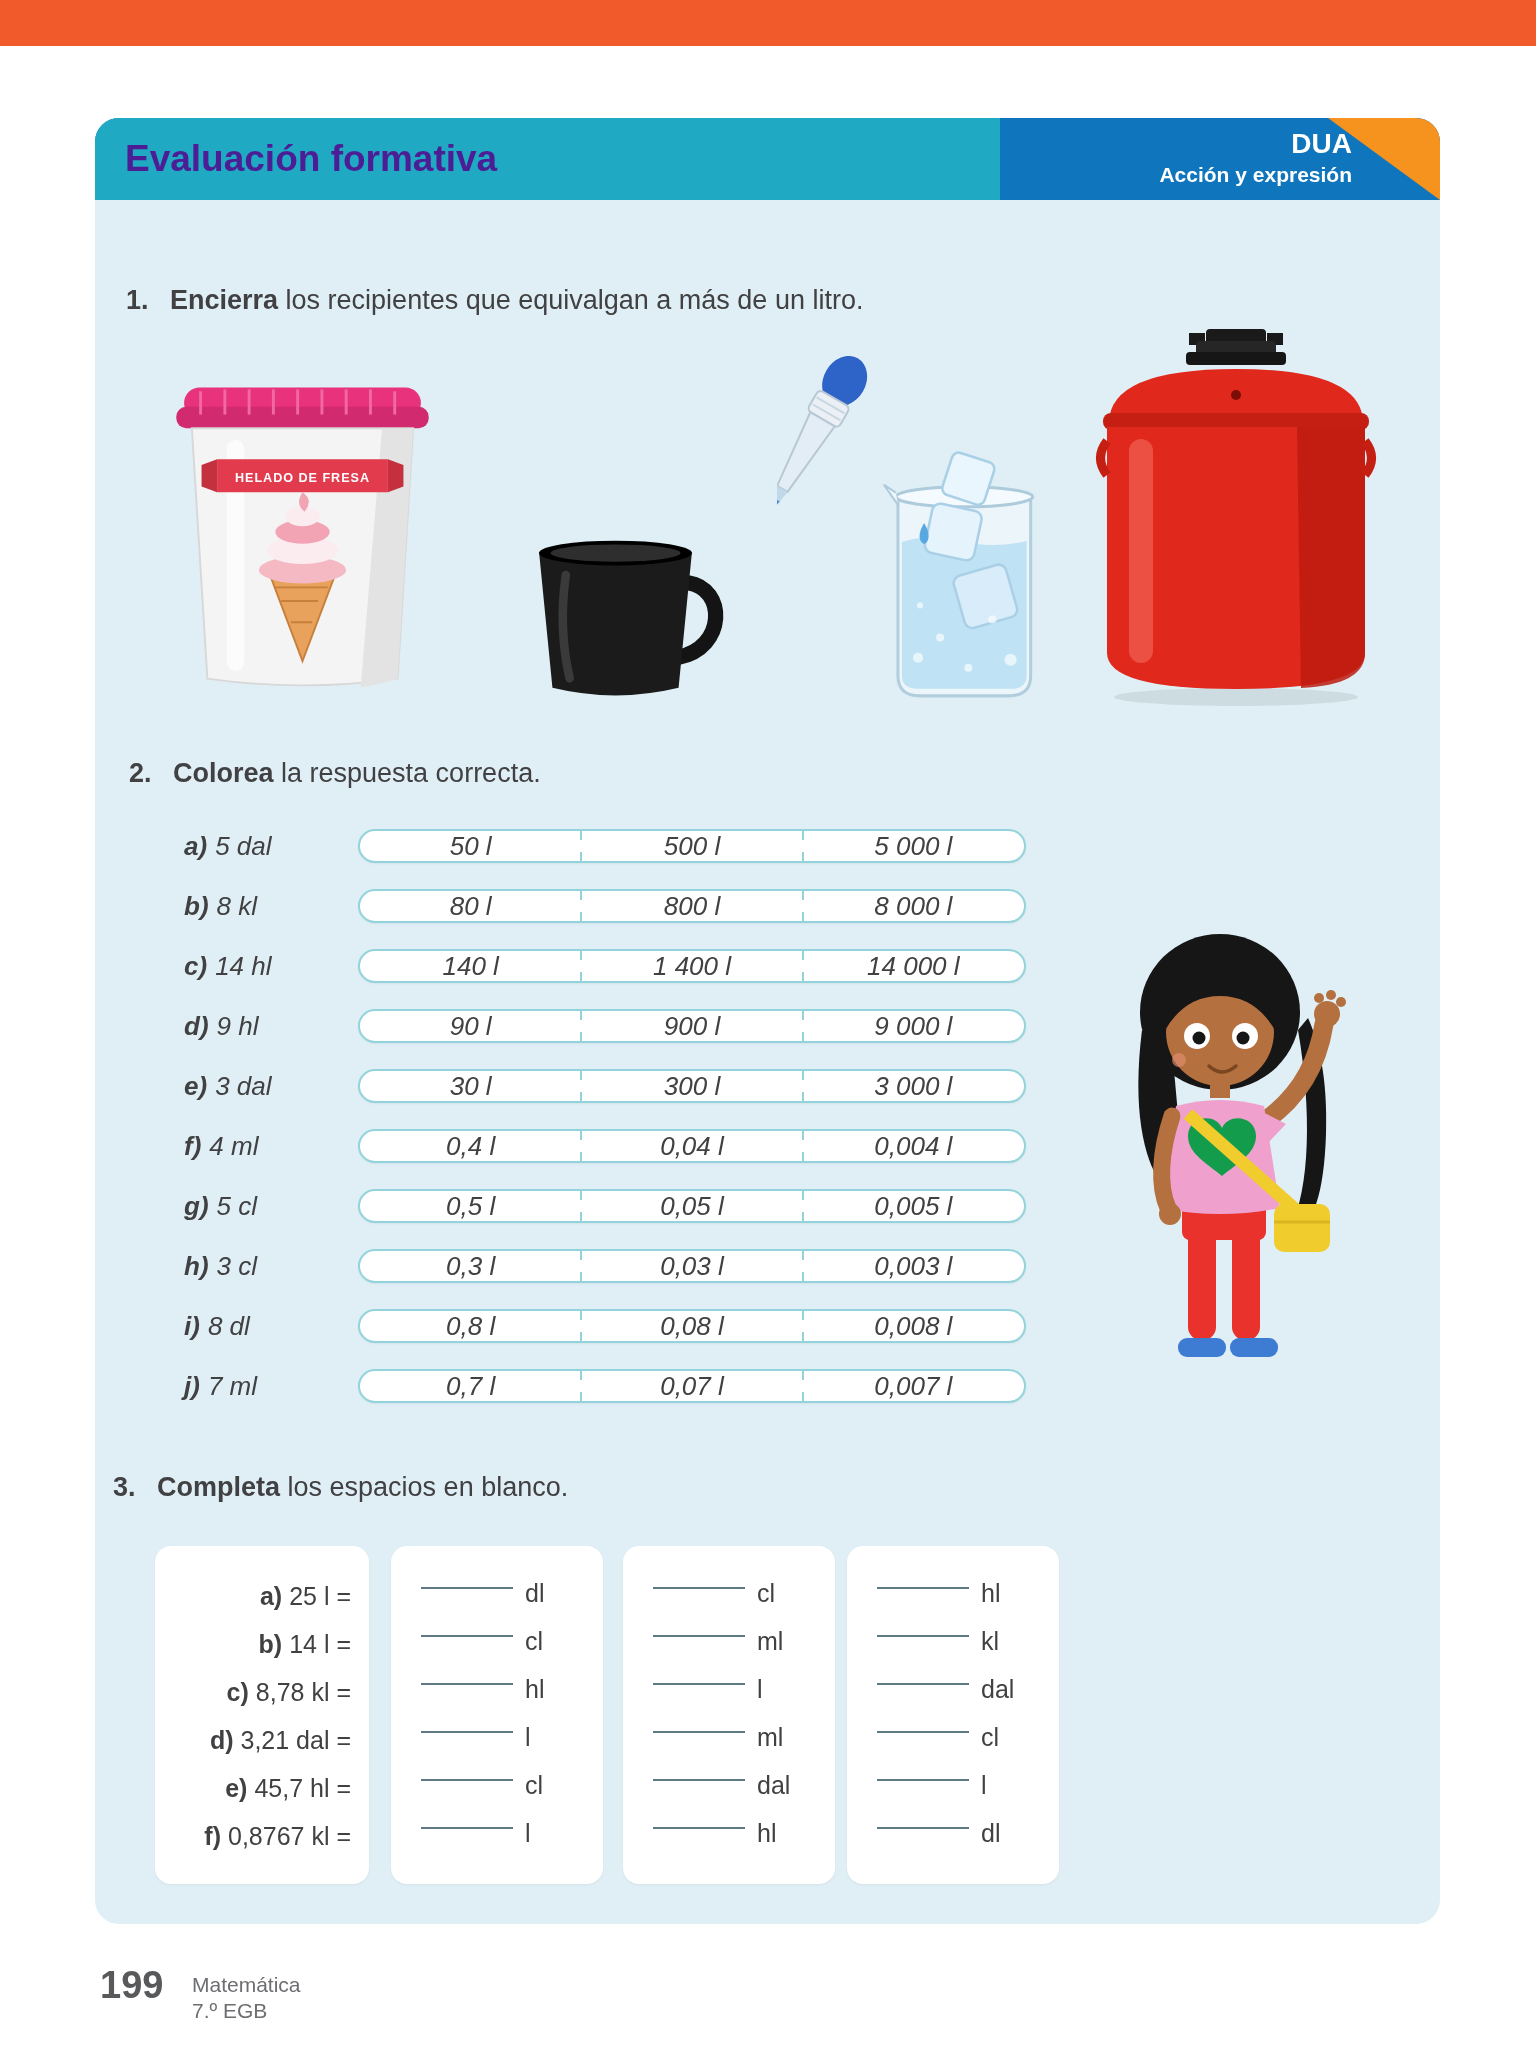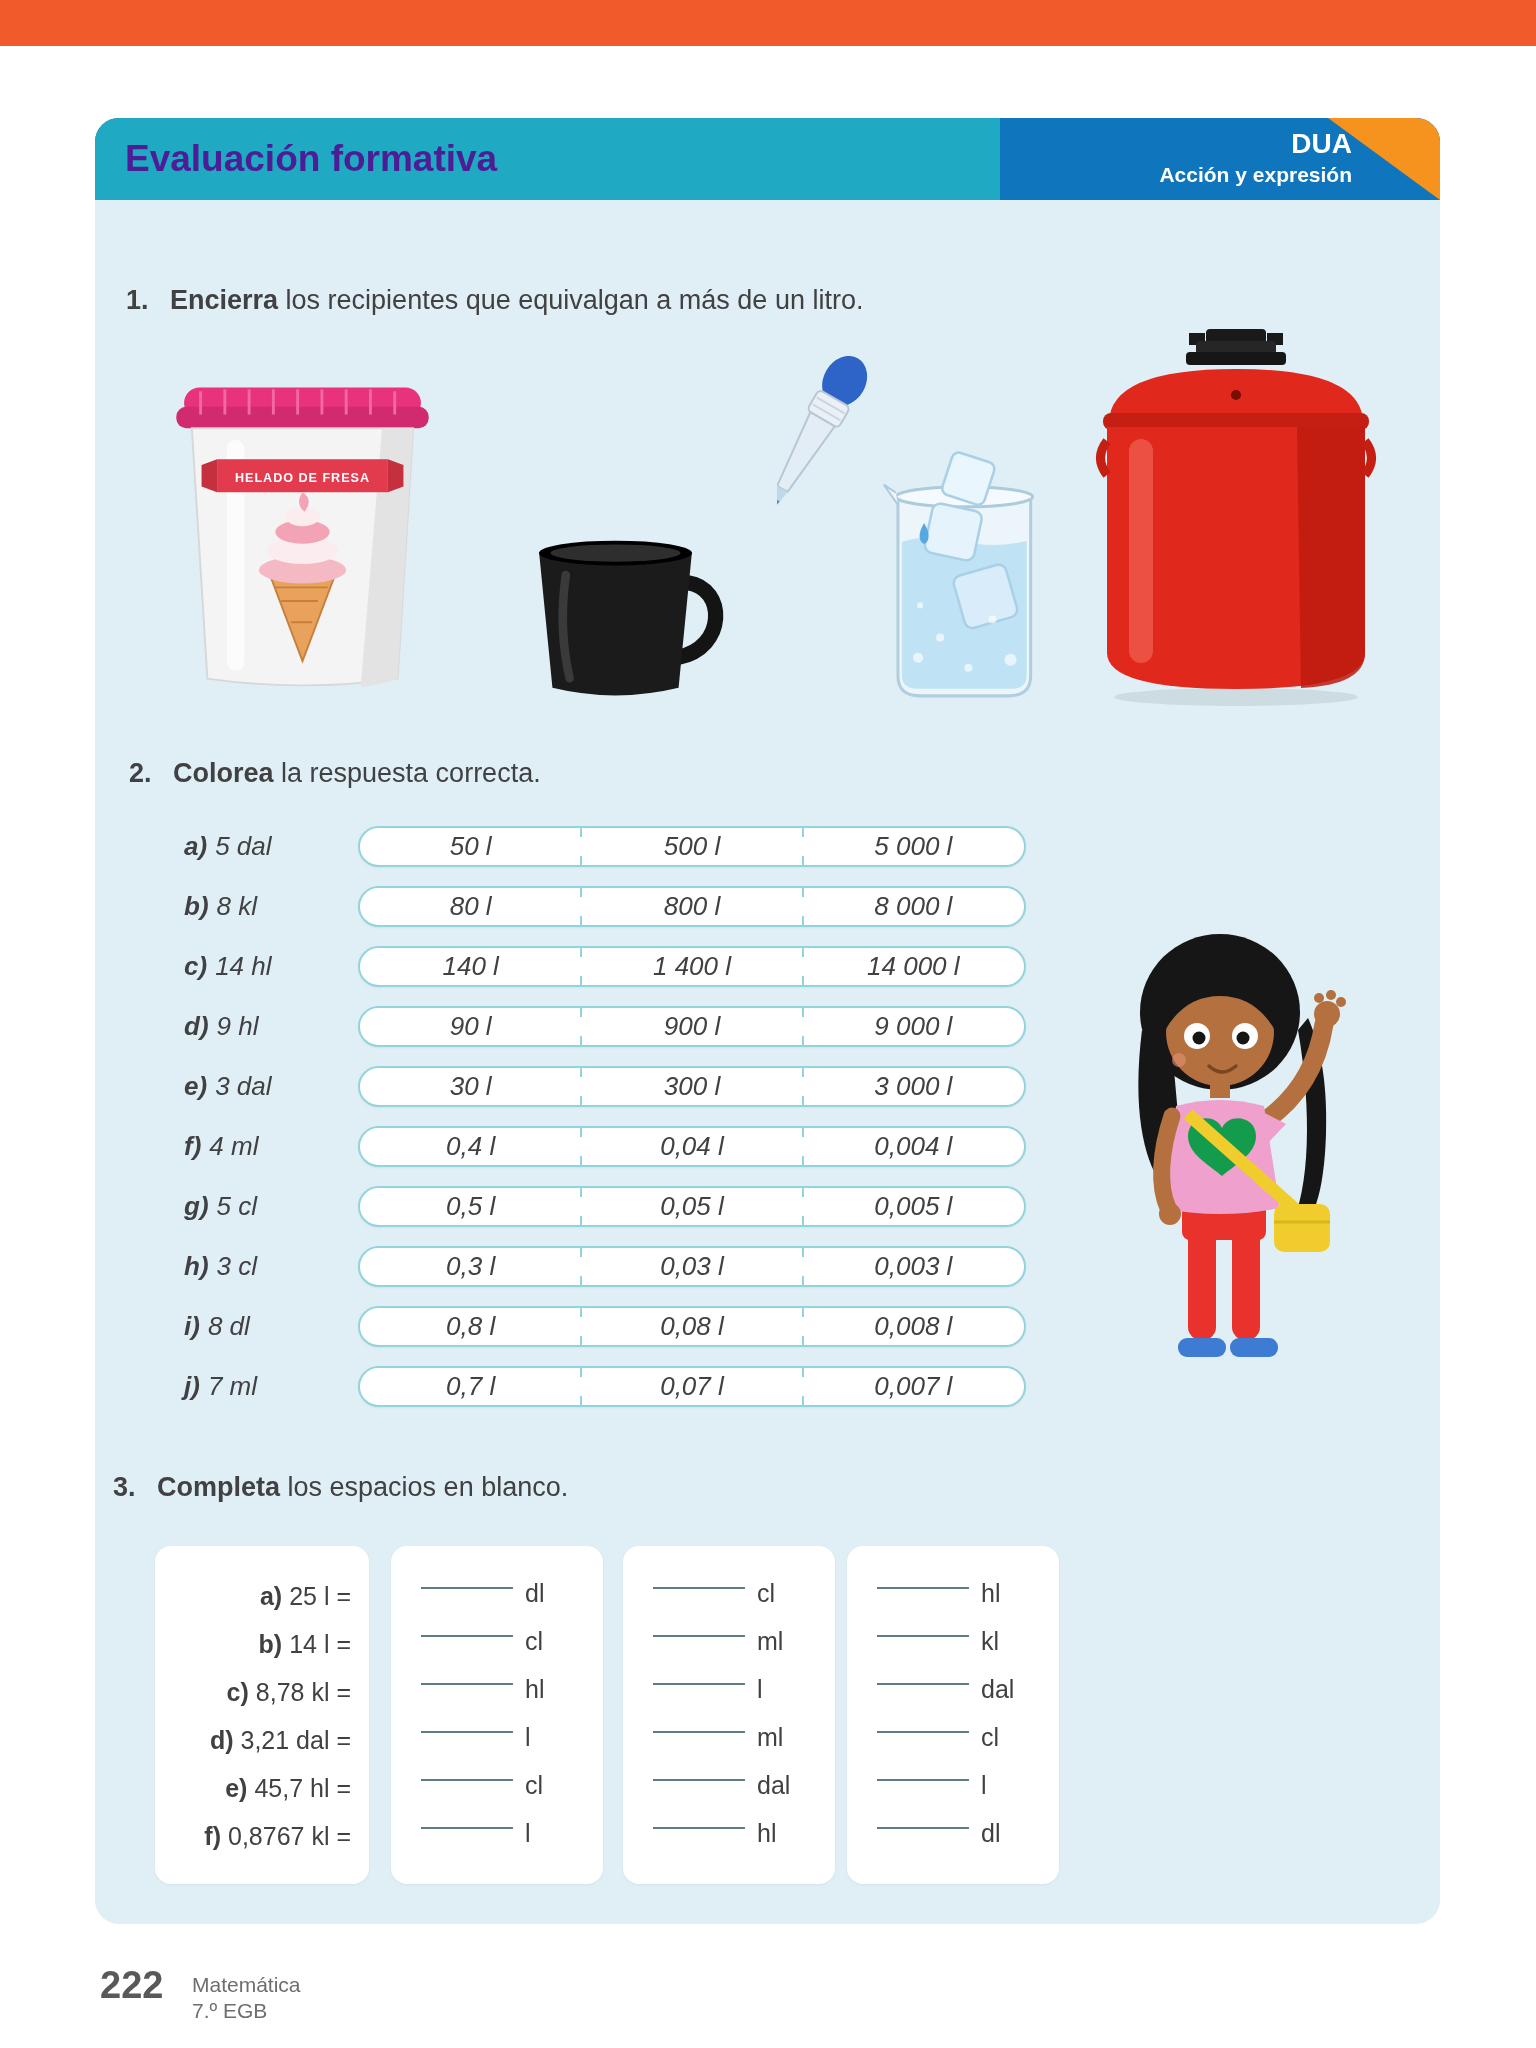--- a/index.html
+++ b/index.html
@@ -35,21 +35,21 @@
   #tank     { left:995px; top:205px; width:292px; height:394px; }
   .img-wrap svg { width:100%; height:100%; display:block; }
   svg text { font-family:"Liberation Sans", sans-serif; }
 
   
   .ex2-rows { position:absolute; left:0; top:698px; width:1010px; }
   .ex2-row { height:60px; display:flex; align-items:center; padding-left:89px;font-style:italic; }
   .row-label { width:174px; font-size:26px; color:#414042; }
   .row-label b { font-weight:bold; }
   .row-label .qty { margin-left:8px; }
-  .pill { width:668px; height:41px; background:#ffffff; border:2.5px solid #93D4DC;
+  .pill { width:668px; height:34px; background:#ffffff; border:2.5px solid #93D4DC;
           border-radius:21px; display:flex; box-shadow:0 1px 2px rgba(0,0,0,.05);justify-content:center; }
   .opt { flex:1; position:relative; display:flex; align-items:center; justify-content:center;
          font-size:26px; color:#414042; }
   .opt:nth-child(n+2)::before { content:""; position:absolute; left:-1px; top:0; width:2px; height:9px; background:#93D4DC; }
   .opt:nth-child(n+2)::after  { content:""; position:absolute; left:-1px; bottom:0; width:2px; height:9px; background:#93D4DC; }
 
   .girl { position:absolute; left:975px; top:772px; width:330px; height:500px; }
   .girl svg { width:100%; height:100%; display:block; }
 
   
@@ -416,18 +416,18 @@
           <span class="unit">l</span>
         </div>
       <div class="ex3-row unit-row">
           <span class="blank-line"></span>
           <span class="unit">dl</span>
         </div>
     </div>
 
   </div>
 
-  <div class="footer-num">222</div>
+  <div class="footer-num">199</div>
   <div class="footer-text">
     <div>Matemática</div>
     <div>7.º EGB</div>
   </div>
 </div>
 
 </body></html>

